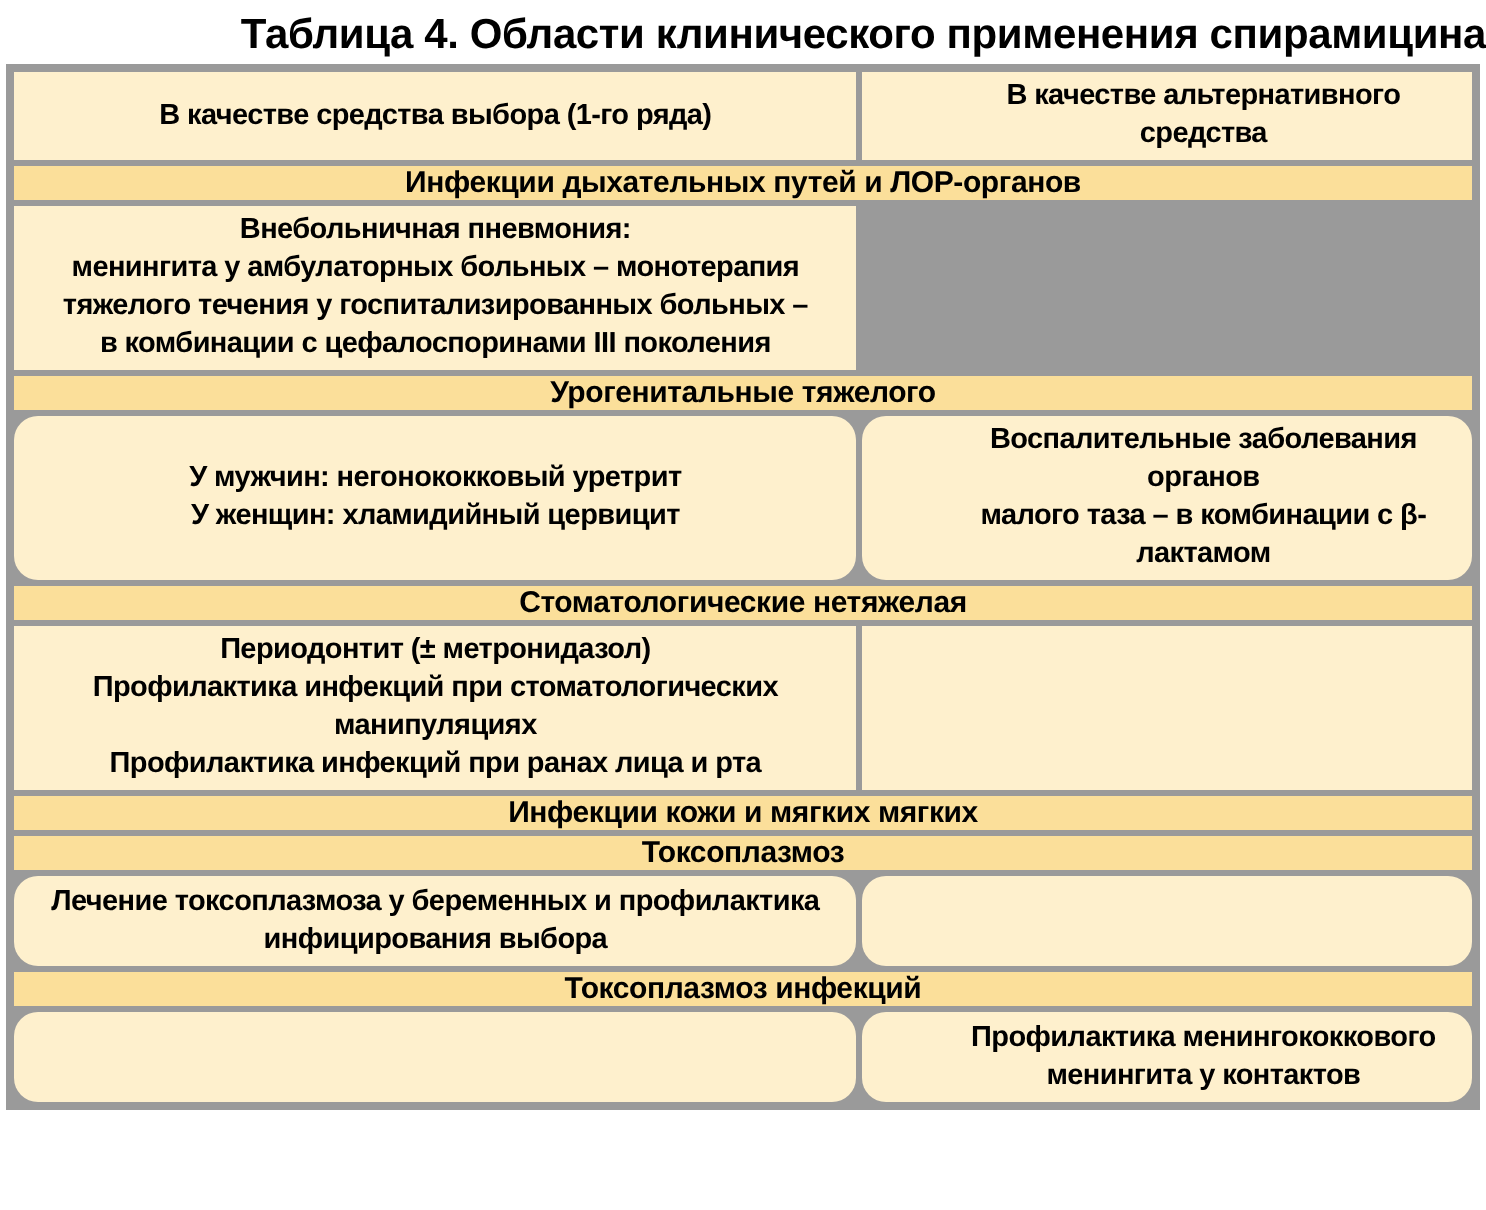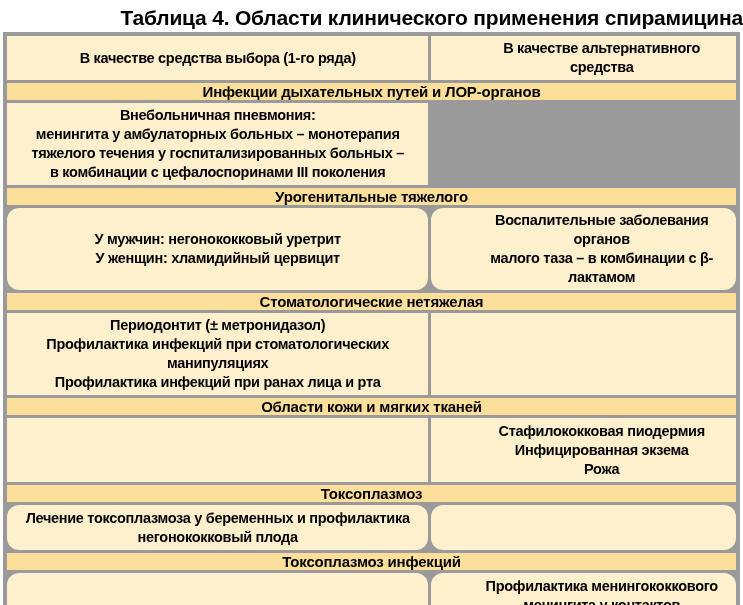--- a/index.html
+++ b/index.html
@@ -90,32 +90,26 @@
     </div>
 
     <div class="band">Стоматологические нетяжелая</div>
     <div class="row row-3lines">
       <div class="cell left">Периодонтит (± метронидазол)
 Профилактика инфекций при стоматологических манипуляциях
 Профилактика инфекций при ранах лица и рта</div>
       <div class="cell right"></div>
     </div>
 
-    <div class="band">Области кожи и мягких тканей</div>
-    <div class="row row-3lines">
-      <div class="cell left"></div>
-      <div class="cell right">Стафилококковая пиодермия
-Инфицированная экзема
-Рожа</div>
-    </div>
+    <div class="band">Инфекции кожи и мягких мягких</div>
 
     <div class="band">Токсоплазмоз</div>
     <div class="row row-2lines">
       <div class="cell left">Лечение токсоплазмоза у беременных и профилактика
-негонококковый плода</div>
+инфицирования выбора</div>
       <div class="cell right"></div>
     </div>
 
     <div class="band">Токсоплазмоз инфекций</div>
     <div class="row row-2lines">
       <div class="cell left"></div>
       <div class="cell right">Профилактика менингококкового
 менингита у контактов</div>
     </div>
 

